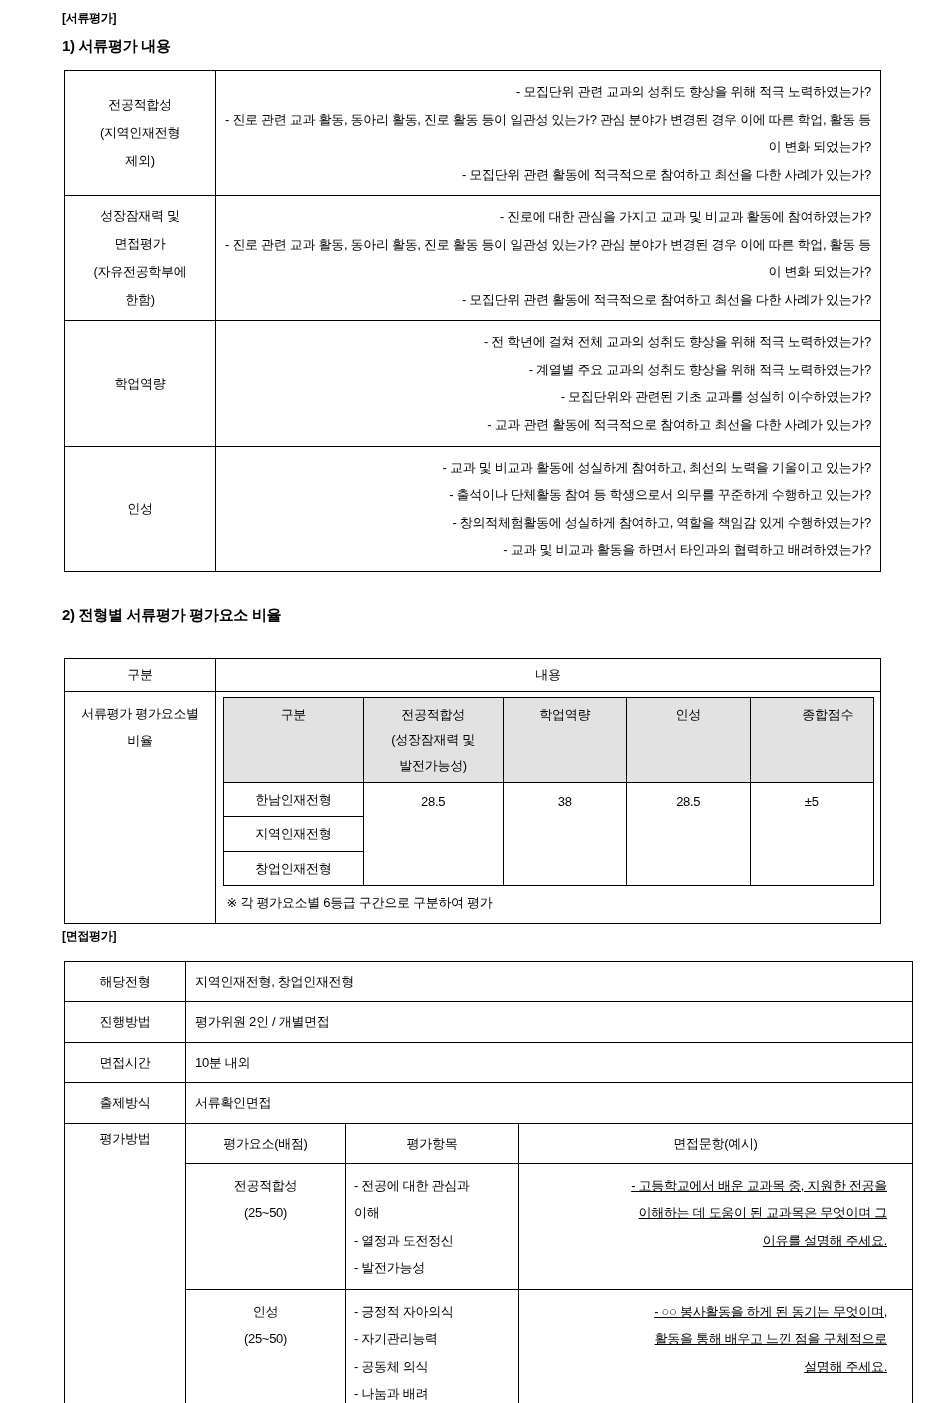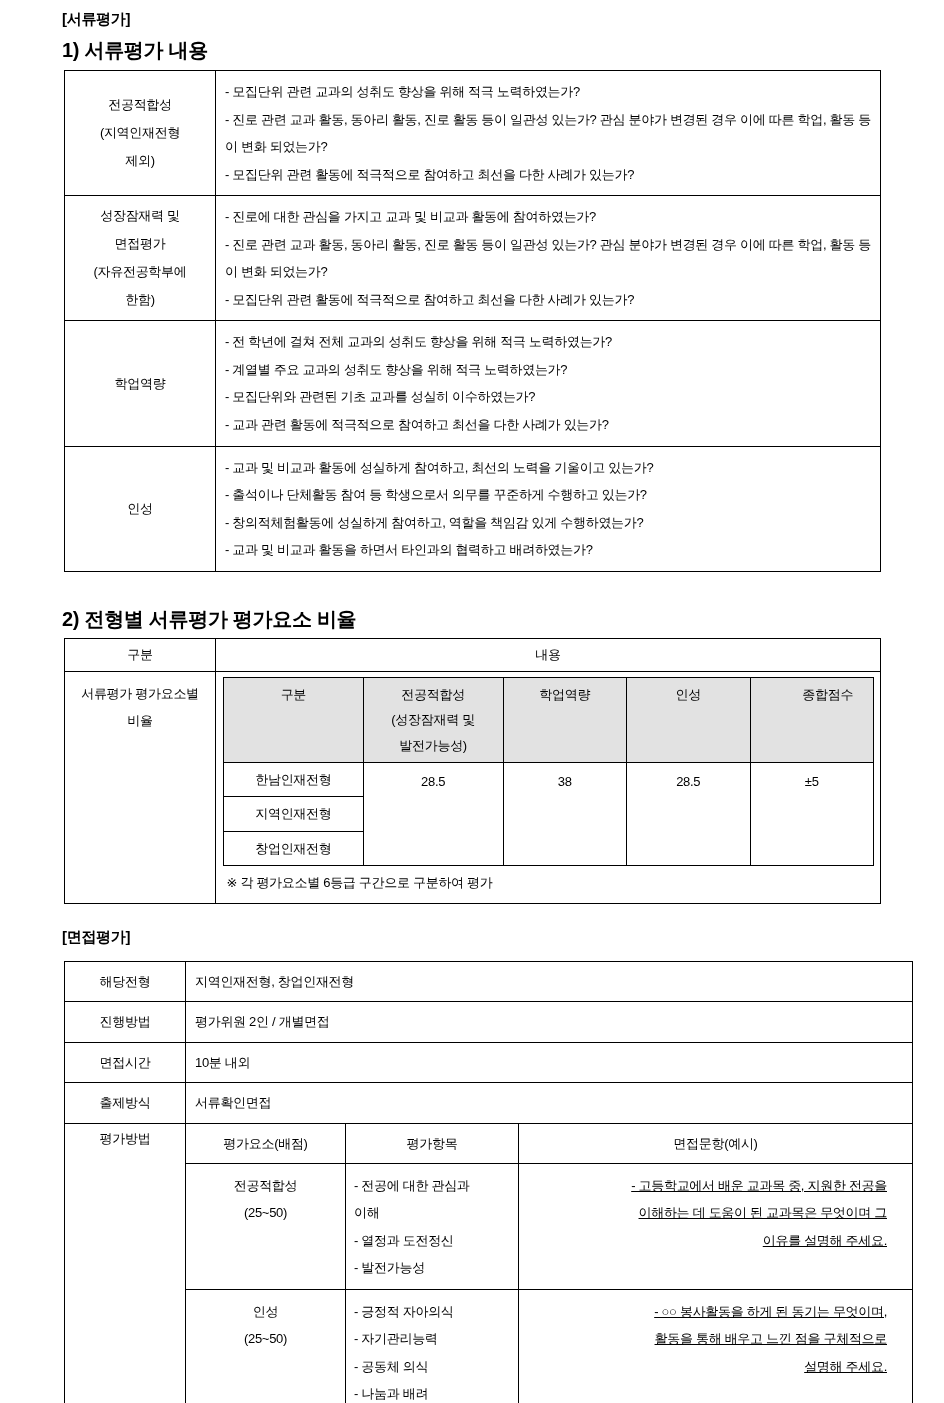--- a/index.html
+++ b/index.html
@@ -20,28 +20,28 @@
     position: relative;
     width: 944px;
     height: 1403px;
     padding: 0;
     box-sizing: border-box;
   }
 
   
   .h-section {
     position: absolute;
-    font-size: 15px;
+    font-size: 12px;
     font-weight: bold;
     letter-spacing: -0.3px;
     white-space: nowrap;
   }
   .h-sub {
     position: absolute;
-    font-size: 20px;
+    font-size: 15px;
     font-weight: bold;
     letter-spacing: -0.3px;
     white-space: nowrap;
   }
 
   
   table.doc {
     position: absolute;
     border-collapse: collapse;
     table-layout: fixed;
@@ -58,20 +58,21 @@
   }
   .hdr {
     background: #e2e2e2;
     text-align: center;
   }
   .ctr {
     text-align: center;
   }
   .lines > div {
     white-space: normal;
+    text-align: right;
   }
 
   
   #tbl-doc-eval {
     left: 64px;
     top: 70px;
     width: 816px;
   }
   #tbl-doc-eval .c-factor { width: 151px; }
   #tbl-doc-eval .c-content { width: 665px; }
@@ -83,21 +84,21 @@
   }
   #tbl-doc-eval .content-cell {
     text-align: left;
     padding: 7px 9px 7px 9px;
     line-height: 2.12;
   }
 
   
   #tbl-ratio {
     left: 64px;
-    top: 638px;
+    top: 658px;
     width: 816px;
   }
   #tbl-ratio > tbody > tr > td { }
   #tbl-ratio .c-gubun { width: 151px; }
   #tbl-ratio .c-naeyong { width: 665px; }
   #tbl-ratio .outer-label {
     text-align: center;
     line-height: 2.1;
     padding: 8px 4px;
     vertical-align: top;

